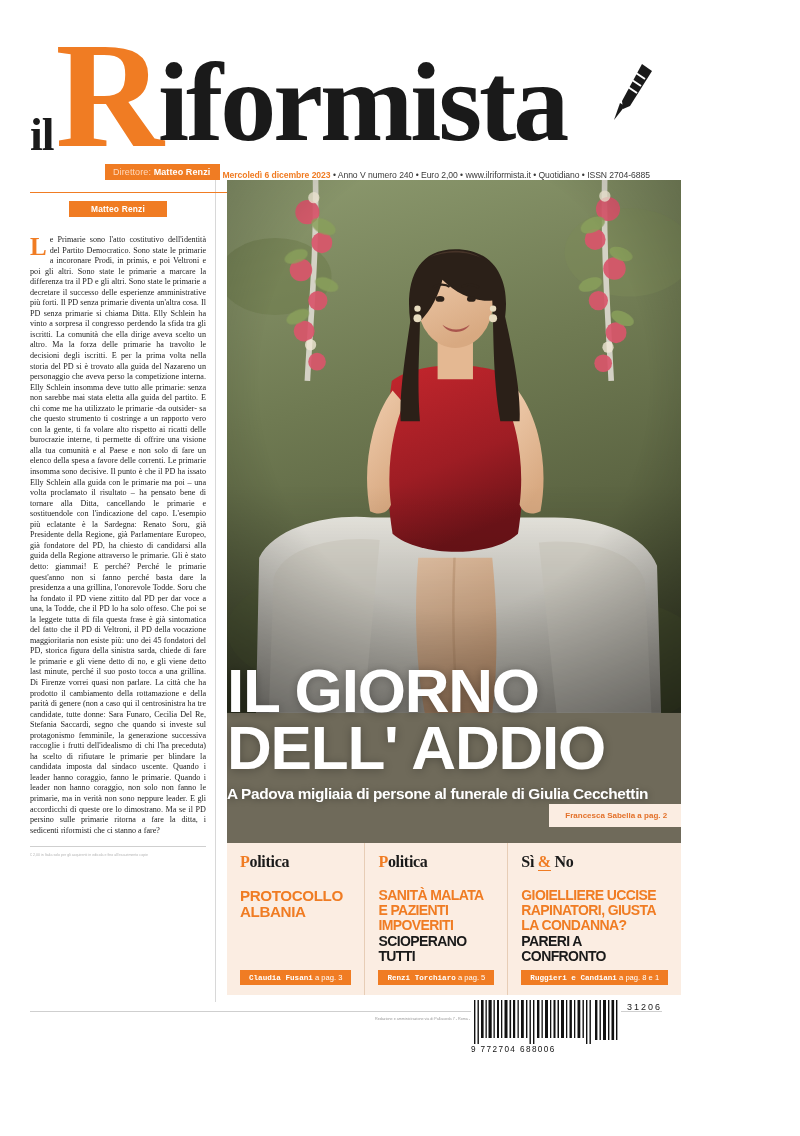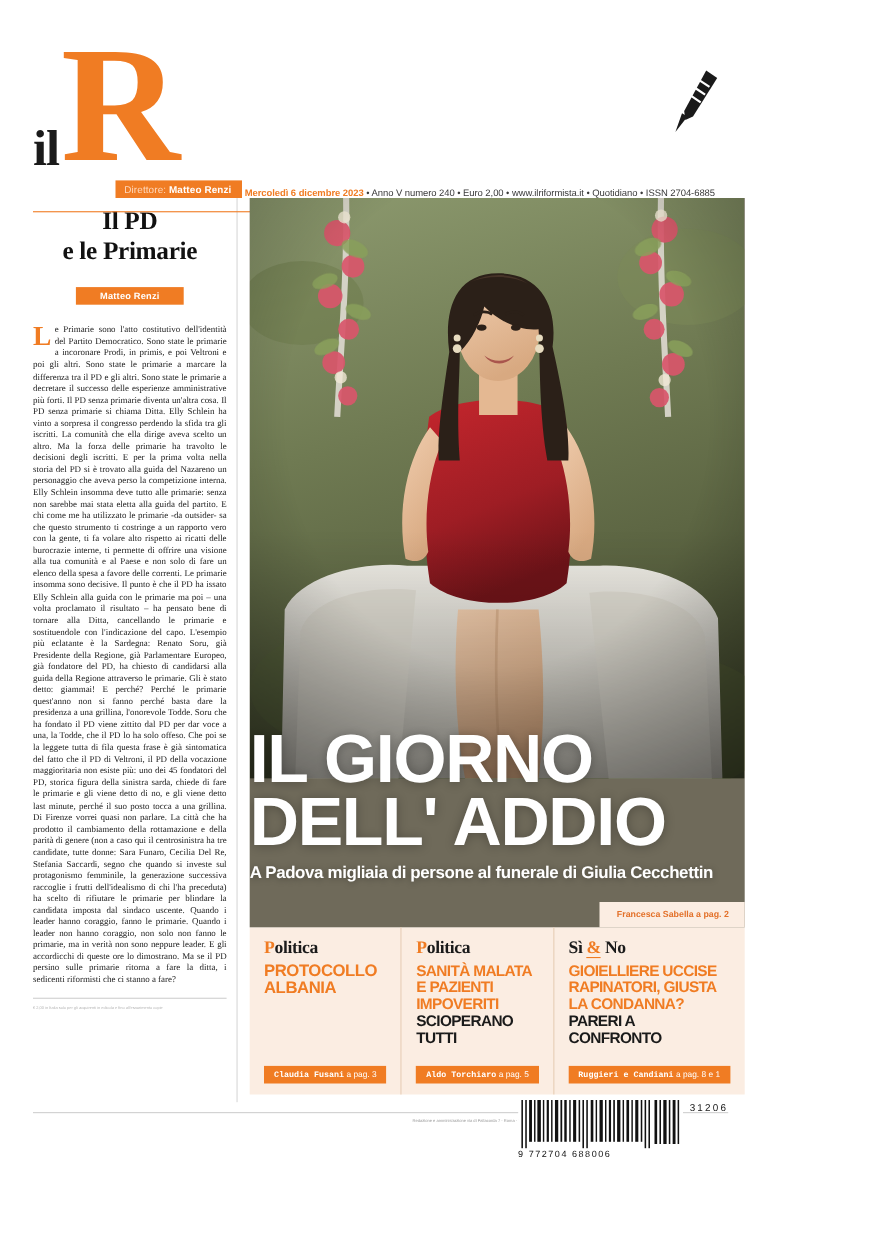--- a/index.html
+++ b/index.html
@@ -203,21 +203,21 @@
     font-weight: 700;
     font-size: 15.4px;
     color: #ffffff;
     margin-top: 9px;
     letter-spacing: -0.35px;
     text-shadow: 0 1px 7px rgba(0,0,0,0.35);
   }
   .photo-credit {
     position: absolute;
     right: 0;
-    bottom: 0;
+    bottom: 16px;
     background: #FBEDE2;
     color: #E3712A;
     font-family: "Liberation Sans", sans-serif;
     font-weight: 700;
     font-size: 8px;
     padding: 7px 14px 7px 16px;
     z-index: 6;
     white-space: nowrap;
   }
 
@@ -235,21 +235,21 @@
     display: flex;
     flex-direction: column;
   }
   .promo + .promo { border-left: 0.9px solid #e7cdb6; }
   .promo-label {
     font-family: "Liberation Serif", serif;
     font-weight: 700;
     font-size: 16px;
     color: #1a1a1a;
     letter-spacing: -0.3px;
-    margin-bottom: 5px;
+    margin-bottom: 18px;
     line-height: 1;
   }
   .promo-label .cap { color: #F07C23; }
   .promo-label .amp {
     color: #F07C23;
     border-bottom: 1.4px solid #F07C23;
     padding-bottom: 0px;
   }
   .promo-head {
     font-family: "Liberation Sans", sans-serif;
@@ -330,20 +330,21 @@
 </style>
 </head>
 <body>
 
 <div class="page">
 
   <div class="masthead">
     <div class="logo-row">
       <span class="logo-il">il</span>
       <span class="logo-R">R</span>
+      <span class="logo-rest">iformista</span>
       <svg class="logo-pen" viewBox="0 0 54 62">
         <g fill="#1a1a1a">
           <path d="M42 2 L52 9 L30 44 L23 47 L22 39 Z"></path>
           <path d="M20 41 L25 44 L14 58 Z"></path>
         </g>
         <g stroke="#ffffff" stroke-width="2" fill="none">
           <path d="M36 11 L45 17"></path>
           <path d="M32 18 L41 24"></path>
           <path d="M28 25 L37 31"></path>
         </g>
@@ -359,24 +360,20 @@
         <span class="d-orange">Mercoledì 6 dicembre 2023</span>
         <span>• Anno V numero 240 • Euro 2,00 • www.ilriformista.it • Quotidiano • ISSN 2704-6885</span>
       </div>
     </div>
     <div class="rule-top"></div>
   </div>
 
   <div class="main">
 
     <div class="col-left">
-      <div class="kicker-title">
-        <div>Il PD</div>
-        <div>e le Primarie</div>
-      </div>
       <div class="author-badge-wrap">
         <span class="author-badge">Matteo Renzi</span>
       </div>
       <div class="article-body">
         <span class="dropcap">L</span><span>e Primarie sono l'atto costitutivo dell'identità del Partito Democratico. Sono state le primarie a incoronare Prodi, in primis, e poi Veltroni e poi gli altri. Sono state le primarie a marcare la differenza tra il PD e gli altri. Sono state le primarie a decretare il successo delle esperienze amministrative più forti. Il PD senza primarie diventa un'altra cosa. Il PD senza primarie si chiama Ditta. Elly Schlein ha vinto a sorpresa il congresso perdendo la sfida tra gli iscritti. La comunità che ella dirige aveva scelto un altro. Ma la forza delle primarie ha travolto le decisioni degli iscritti. E per la prima volta nella storia del PD si è trovato alla guida del Nazareno un personaggio che aveva perso la competizione interna. Elly Schlein insomma deve tutto alle primarie: senza non sarebbe mai stata eletta alla guida del partito. E chi come me ha utilizzato le primarie -da outsider- sa che questo strumento ti costringe a un rapporto vero con la gente, ti fa volare alto rispetto ai ricatti delle burocrazie interne, ti permette di offrire una visione alla tua comunità e al Paese e non solo di fare un elenco della spesa a favore delle correnti. Le primarie insomma sono decisive. Il punto è che il PD ha issato Elly Schlein alla guida con le primarie ma poi – una volta proclamato il risultato – ha pensato bene di tornare alla Ditta, cancellando le primarie e sostituendole con l'indicazione del capo. L'esempio più eclatante è la Sardegna: Renato Soru, già Presidente della Regione, già Parlamentare Europeo, già fondatore del PD, ha chiesto di candidarsi alla guida della Regione attraverso le primarie. Gli è stato detto: giammai! E perché? Perché le primarie quest'anno non si fanno perché basta dare la presidenza a una grillina, l'onorevole Todde. Soru che ha fondato il PD viene zittito dal PD per dar voce a una, la Todde, che il PD lo ha solo offeso. Che poi se la leggete tutta di fila questa frase è già sintomatica del fatto che il PD di Veltroni, il PD della vocazione maggioritaria non esiste più: uno dei 45 fondatori del PD, storica figura della sinistra sarda, chiede di fare le primarie e gli viene detto di no, e gli viene detto last minute, perché il suo posto tocca a una grillina. Di Firenze vorrei quasi non parlare. La città che ha prodotto il cambiamento della rottamazione e della parità di genere (non a caso qui il centrosinistra ha tre candidate, tutte donne: Sara Funaro, Cecilia Del Re, Stefania Saccardi, segno che quando si investe sul protagonismo femminile, la generazione successiva raccoglie i frutti dell'idealismo di chi l'ha preceduta) ha scelto di rifiutare le primarie per blindare la candidata imposta dal sindaco uscente. Quando i leader hanno coraggio, fanno le primarie. Quando i leader non hanno coraggio, non solo non fanno le primarie, ma in verità non sono neppure leader. E gli accordicchi di queste ore lo dimostrano. Ma se il PD persino sulle primarie ritorna a fare la ditta, i sedicenti riformisti che ci stanno a fare?</span>
       </div>
       <div class="left-footer-rule"></div>
       <div class="tiny-print">€ 2,00 in Italia
 solo per gli acquirenti in edicola
 e fino all'esaurimento copie</div>
@@ -530,21 +527,21 @@
           </div>
           <div class="promo-head narrow">
             <div>SANITÀ MALATA</div>
             <div>E PAZIENTI</div>
             <div>IMPOVERITI</div>
           </div>
           <div class="promo-sub narrow">
             <div>SCIOPERANO TUTTI</div>
           </div>
           <div class="promo-credit">
-            <b>Aldo Torchiaro</b>
+            <b>Renzi Torchiaro</b>
             <span>a pag. 5</span>
           </div>
         </div>
 
         <div class="promo">
           <div class="promo-label">
             <span>Sì</span>
             <span class="amp">&amp;</span>
             <span>No</span>
           </div>

